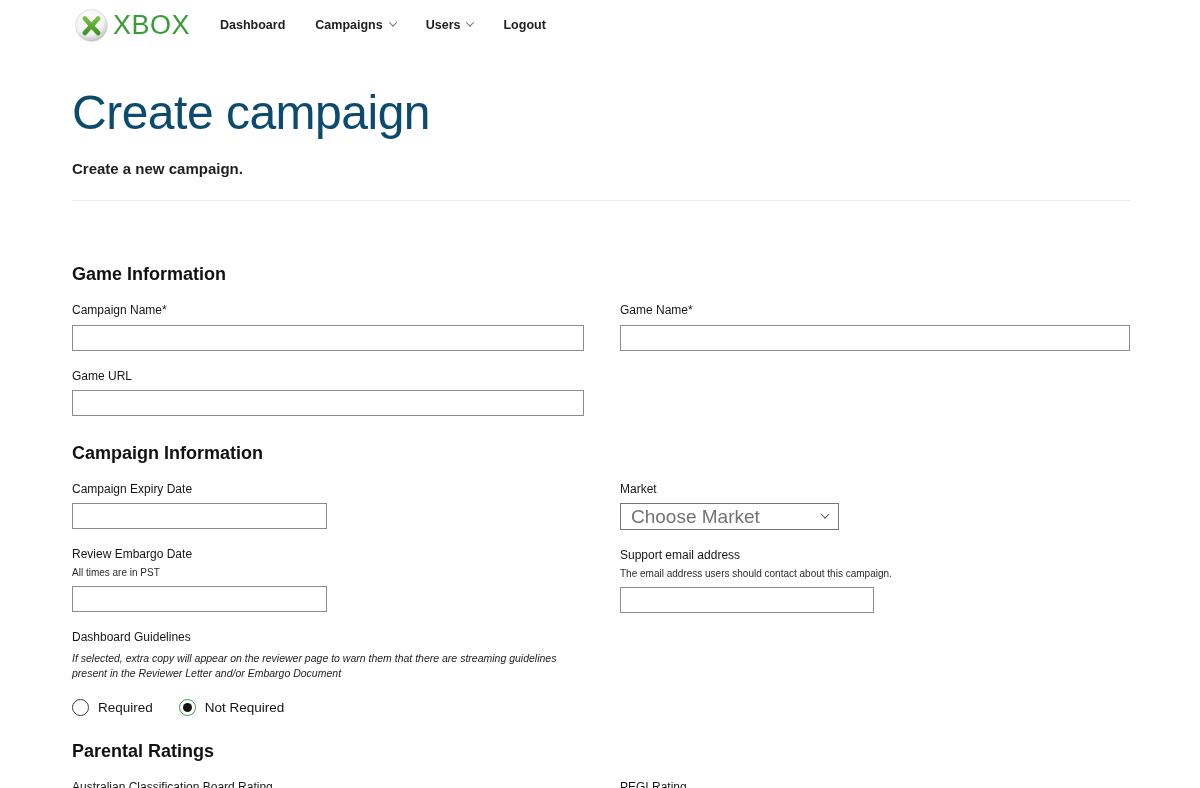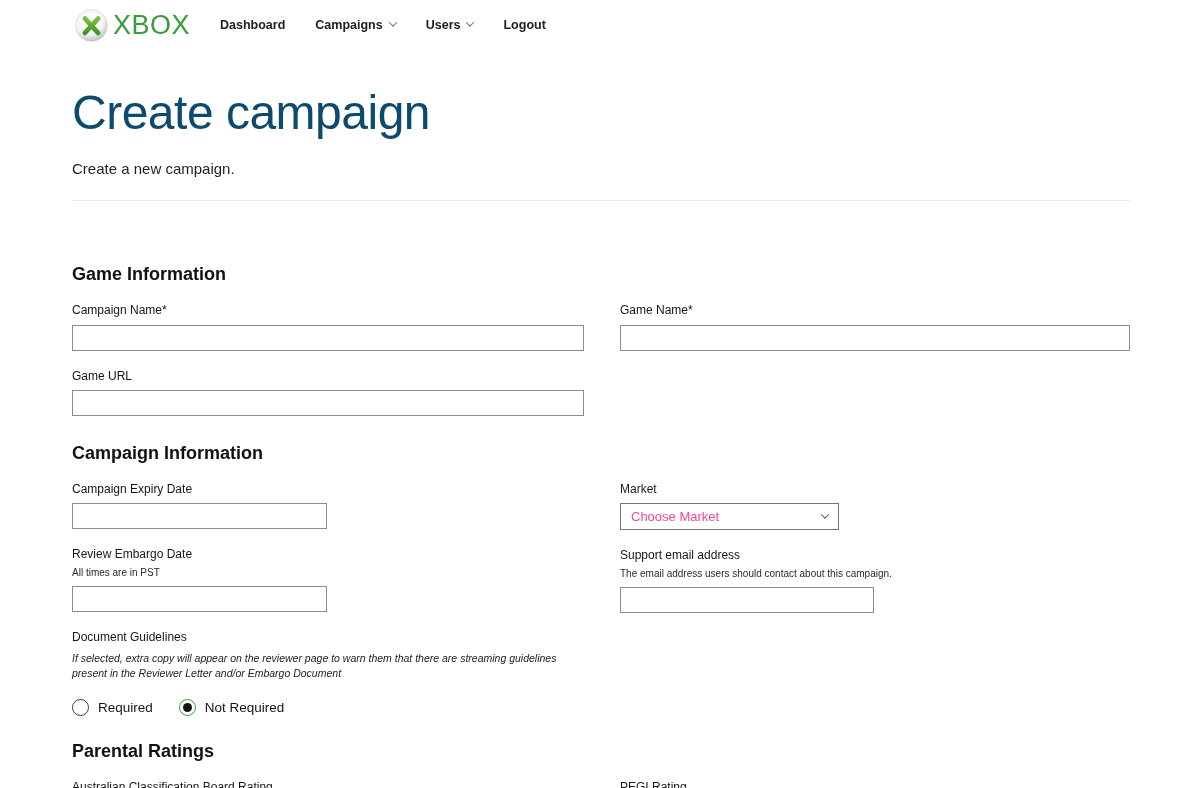--- a/index.html
+++ b/index.html
@@ -27,21 +27,21 @@
     transform: rotate(45deg) translate(-1px, -1px);
     display: inline-block; margin-left: 7px; margin-top: -3px;
   }
 
   
   .page { margin: 0 70px 0 72px; }
   .page-title {
     margin-top: 37px; font-size: 48px; font-weight: 200;
     color: #0c4a6e; letter-spacing: -0.5px; line-height: 1.15;
   }
-  .page-subtitle { margin-top: 20px; font-size: 15px; color: #1f1f1f; }
+  .page-subtitle { margin-top: 20px; font-size: 15px; color: #1f1f1f; font-weight: bold; }
   .divider { margin-top: 23px; border-top: 1px solid #ececec; height: 0; }
 
   .section-heading { font-size: 18px; font-weight: 700; color: #111; }
   .sec1 { margin-top: 63px; }
   .sec2 { margin-top: 27px; }
   .sec3 { margin-top: 25px; }
 
   .grid { display: grid; grid-template-columns: 512px 510px; column-gap: 36px; }
 
   .field { margin-top: 18px; }
@@ -60,21 +60,21 @@
   .text-input.w255 { width: 255px; }
   .text-input.w254 { width: 254px; }
 
   .select {
     margin-top: 7px; height: 27px; border: 1px solid #767676; background: #fff;
     display: flex; align-items: center; justify-content: space-between;
     padding: 0 10px; cursor: pointer;
   }
   .select.w219 { width: 219px; }
   .select.w220 { width: 220px; }
-  .select-value { font-size: 13px; color: #ec4899; }
+  .select-value { font-size: 19px; color: #737373; }
   .select .chev { border-color: #555; margin-left: 0; margin-top: -2px; }
 
   
   .radio-row { display: flex; align-items: flex-start; margin-top: 17px; gap: 26px; }
   .radio-option { display: flex; align-items: center; gap: 9px; cursor: pointer; }
   .radio-circle {
     width: 17px; height: 17px; border-radius: 50%;
     border: 1px solid #3b3b3b; background: #fff;
     display: inline-flex; align-items: center; justify-content: center; flex: 0 0 auto;
   }
@@ -157,21 +157,21 @@
       <div class="field">
         <div class="field-label">Campaign Expiry Date</div>
         <input class="text-input w255" type="text" value="" style="">
       </div>
       <div class="field">
         <div class="field-label">Review Embargo Date</div>
         <div class="field-help">All times are in PST</div>
         <input class="text-input w255" type="text" value="" style="">
       </div>
       <div class="field">
-        <div class="field-label">Document Guidelines</div>
+        <div class="field-label">Dashboard Guidelines</div>
         <div class="field-help-italic">If selected, extra copy will appear on the reviewer page to warn them that there are streaming guidelines present in the Reviewer Letter and/or Embargo Document</div>
         <div class="radio-row">
           <div class="radio-option">
             <span class="radio-circle"></span>
             <span class="radio-label">Required</span>
           </div>
           <div class="radio-option">
             <span class="radio-circle checked">
               <span class="radio-dot"></span>
             </span>

